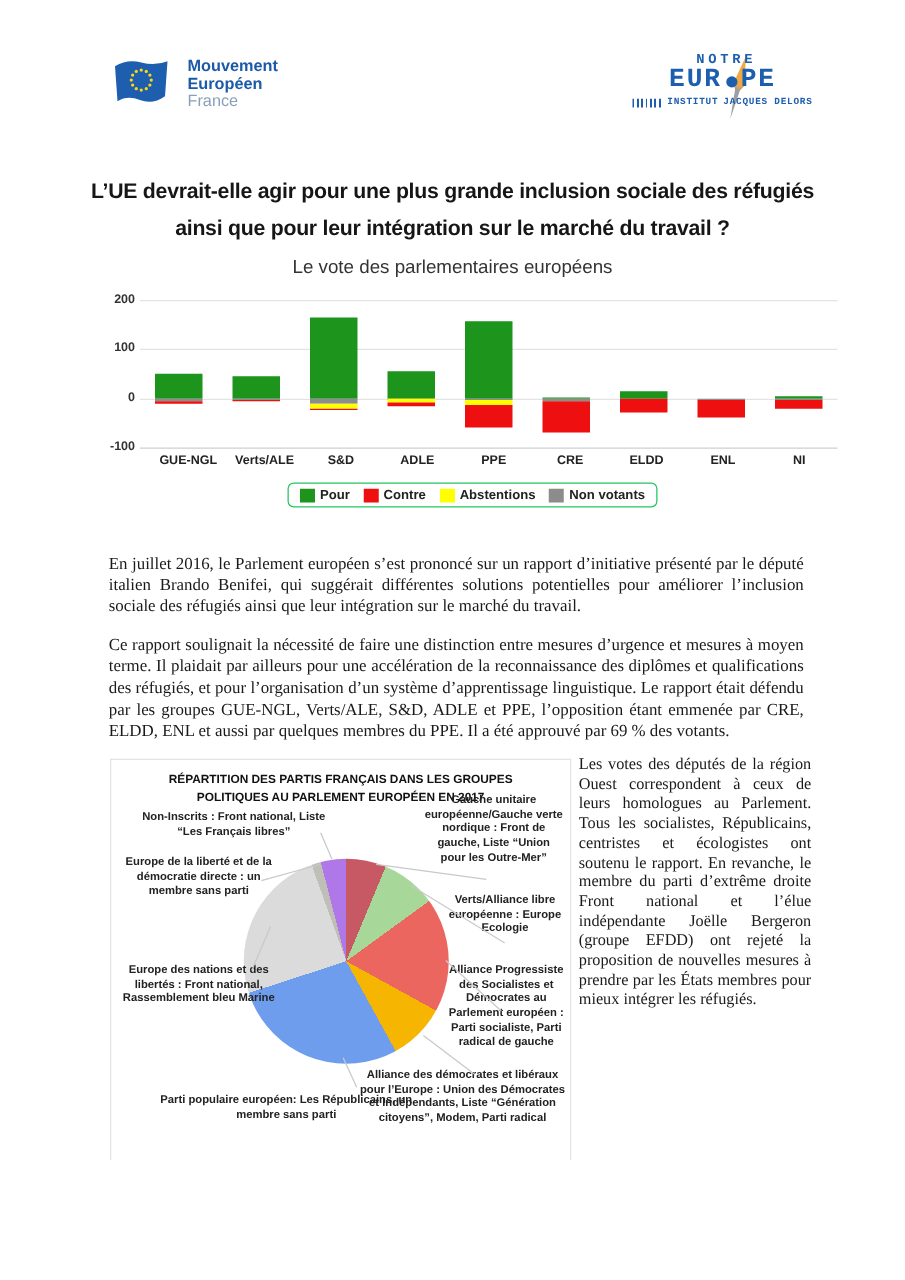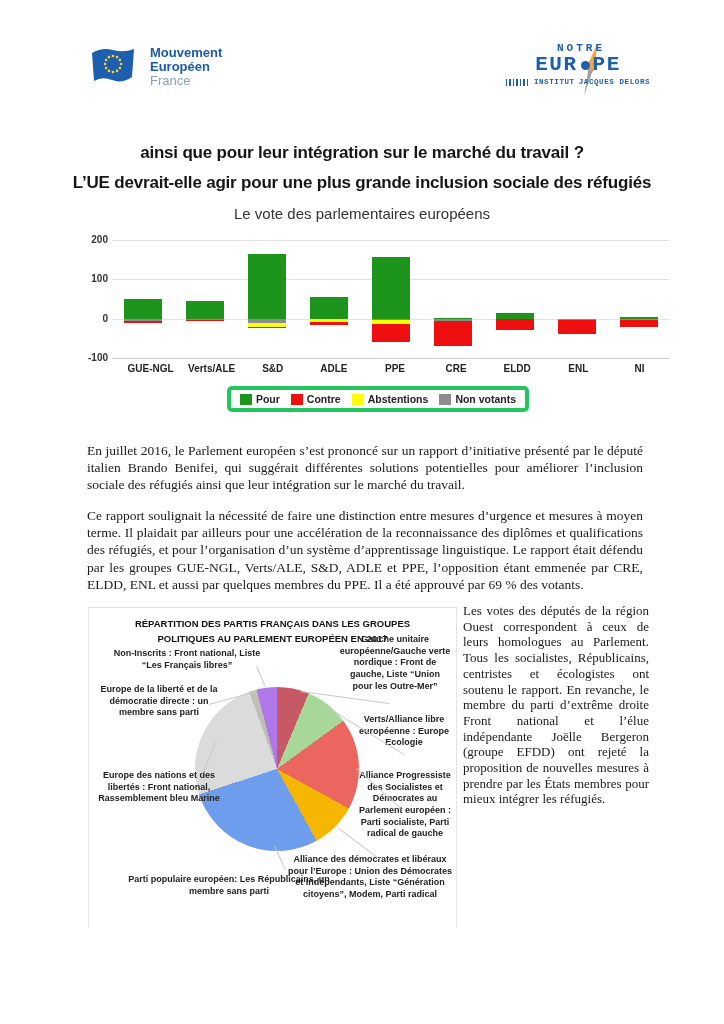--- a/index.html
+++ b/index.html
@@ -37,21 +37,21 @@
   .bc-yaxis{width:26px;position:relative;height:118px;}
   .ytick{position:absolute;right:4px;font-size:10px;font-weight:700;color:#333;}
   .bc-plot{flex:1;position:relative;height:118px;border-bottom:1px solid #cfcfcf;}
   .gridline{position:absolute;left:0;right:0;height:1px;background:#e3e3e3;}
   .bc-cols{position:absolute;inset:0;display:flex;}
   .bc-col{flex:1;position:relative;}
   .seg{position:absolute;left:50%;width:38px;margin-left:-19px;}
   .bc-xlabels{display:flex;margin-left:34px;padding-top:4px;}
   .bc-xlabels div{flex:1;text-align:center;font-size:10px;font-weight:700;color:#222;}
   .bc-legend-wrap{display:flex;justify-content:center;margin-top:12px;}
-  .bc-legend{display:flex;align-items:center;gap:11px;border:4px solid #22c55e;border-radius:5px;
+  .bc-legend{display:flex;align-items:center;gap:11px;border:1px solid #22c55e;border-radius:5px;
              padding:3px 9px;font-size:10.5px;font-weight:700;color:#222;background:#fff;}
   .leg-item{display:flex;align-items:center;gap:4px;}
   .leg-swatch{width:12px;height:11px;display:inline-block;}
 
   
   .para{position:absolute;left:87px;width:556px;text-align:justify;
         font-family:"Liberation Serif",serif;font-size:13.5px;line-height:17.2px;color:#1a1a1a;}
   .para1{top:442px;}
   .para2{top:507px;}
   .side-text{position:absolute;left:463px;top:603px;width:186px;text-align:justify;
@@ -113,22 +113,22 @@
         <span>PE</span>
     </div>
     <div class="ne-sub">
       <span class="ne-bars"></span>
       <span>INSTITUT</span>
       <span>JACQUES DELORS</span>
     </div>
   </div>
 
   <div class="main-title">
+    <div>L’UE devrait-elle agir pour une plus grande inclusion sociale des réfugiés</div>
     <div>ainsi que pour leur intégration sur le marché du travail ?</div>
-    <div>L’UE devrait-elle agir pour une plus grande inclusion sociale des réfugiés</div>
   </div>
   <div class="chart-subtitle">Le vote des parlementaires européens</div>
 
   <div class="barchart">
     <div class="bc-row">
       <div class="bc-yaxis">
           <div class="ytick" style="top: -6px;">200</div>
           <div class="ytick" style="top: 33.3333px;">100</div>
           <div class="ytick" style="top: 72.6667px;">0</div>
           <div class="ytick" style="top: 112px;">-100</div>

